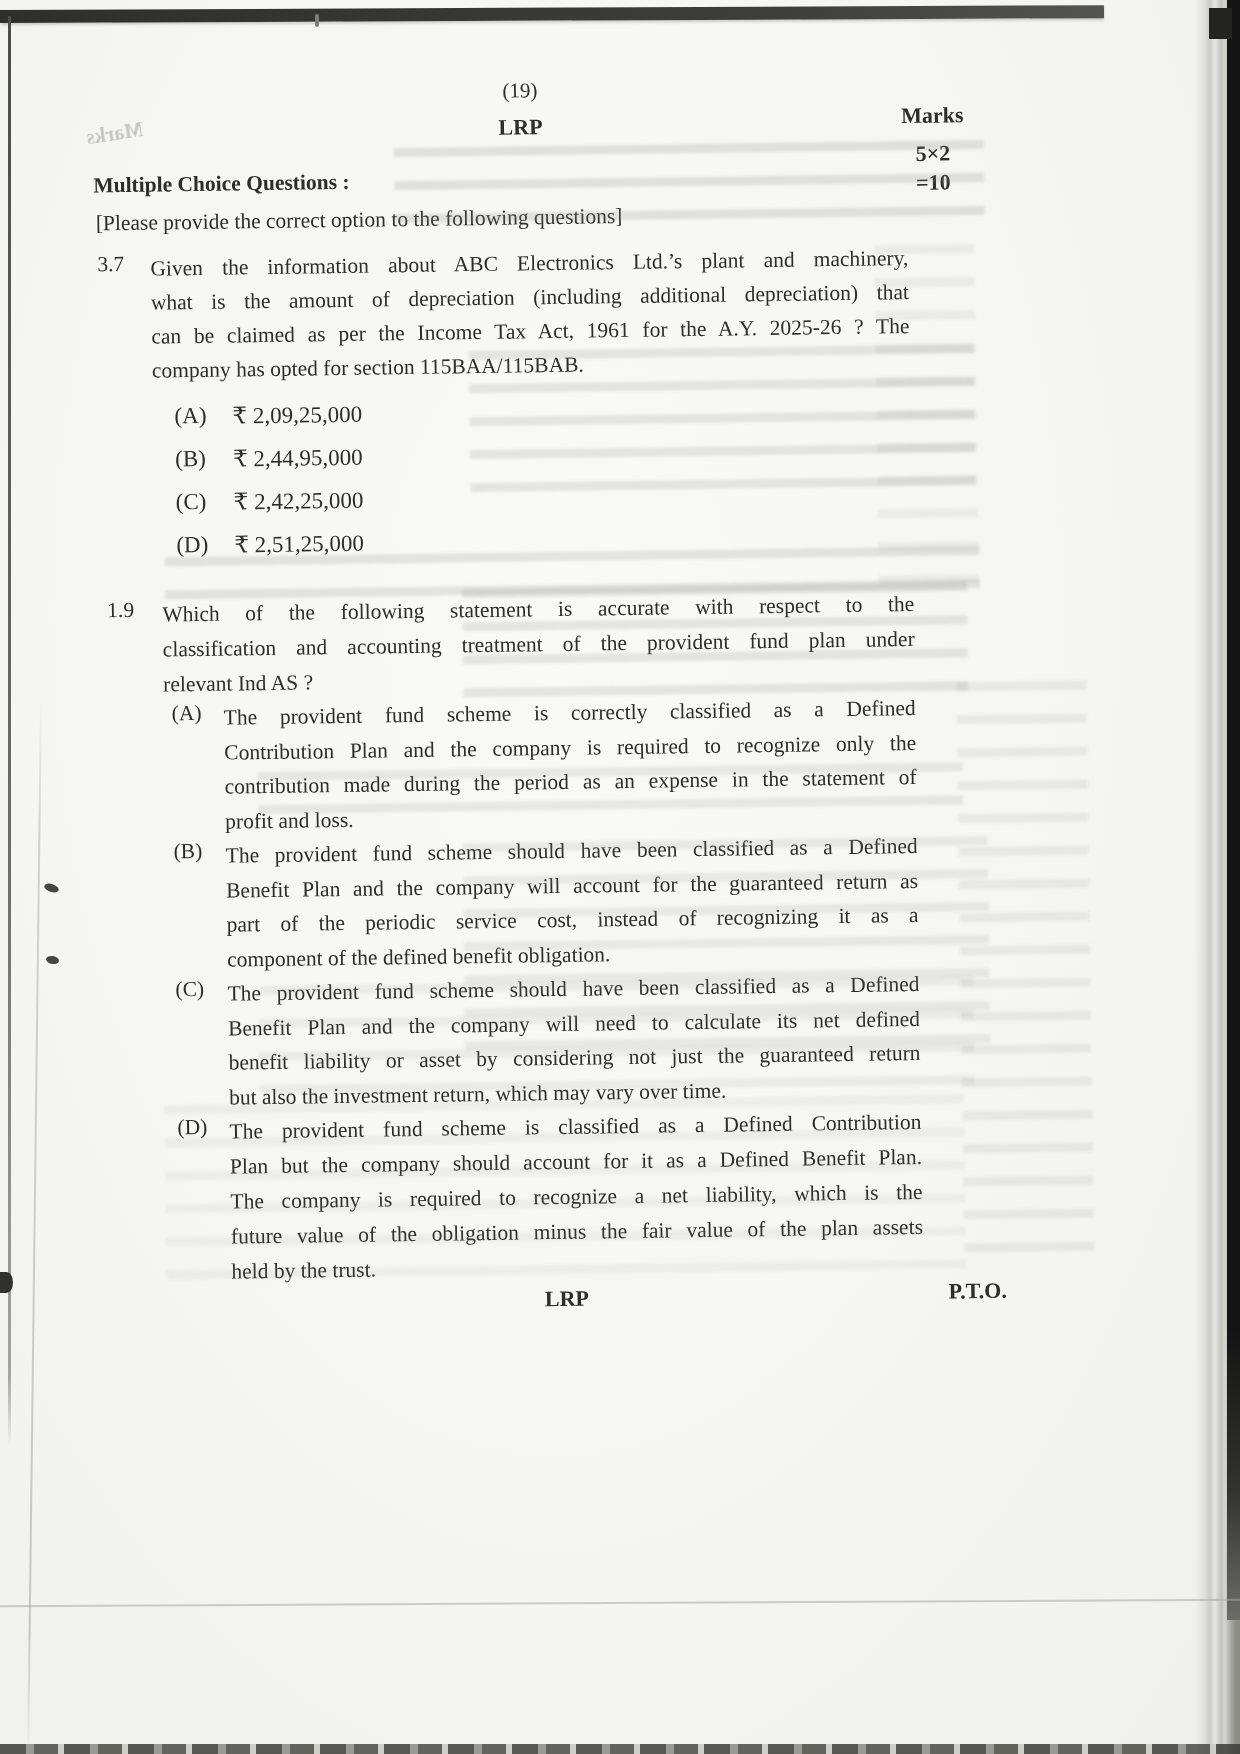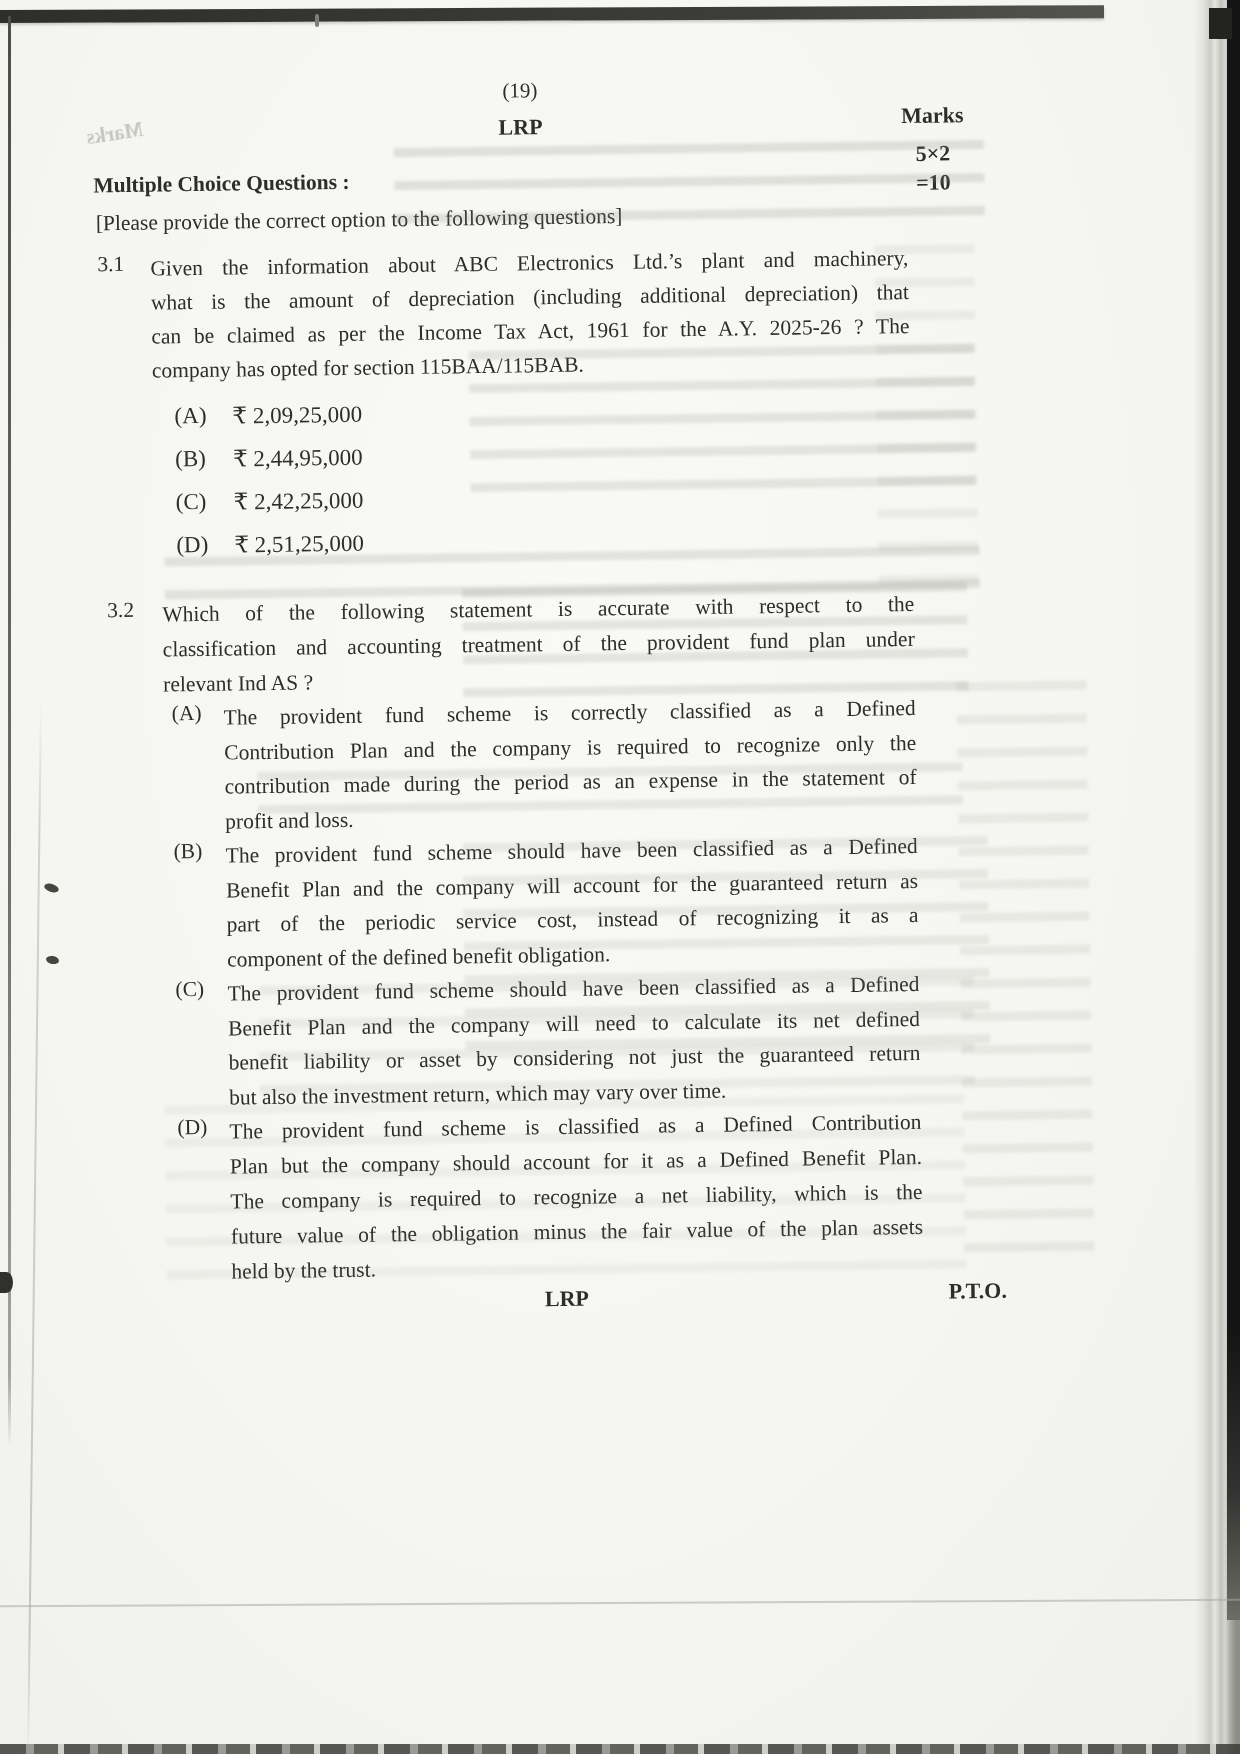--- a/index.html
+++ b/index.html
@@ -93,21 +93,21 @@
       <div class="code-top">LRP</div>
       <div class="marks-box">
         <div class="ml">Marks</div>
         <div class="mv">5×2</div>
         <div class="mv">=10</div>
       </div>
 
       <div class="mcq-title">Multiple Choice Questions :</div>
       <div class="mcq-instr">[Please provide the correct option to the following questions]</div>
 
-      <div class="qnum" style="top:246px;left:95px">3.1</div>
+      <div class="qnum" style="top:246px;left:95px">3.7</div>
       <div class="stem" style="top:246px;left:148px;width:758px">
         <div class="ln j">Given the information about ABC Electronics Ltd.’s plant and machinery,</div>
         <div class="ln j">what is the amount of depreciation (including additional depreciation) that</div>
         <div class="ln j">can be claimed as per the Income Tax Act, 1961 for the A.Y. 2025-26 ? The</div>
         <div class="ln l">company has opted for section 115BAA/115BAB.</div>
       </div>
       <div class="amt-row" style="top:398px">
         <span class="olab">(A)</span>
         <span class="oval">₹ 2,09,25,000</span>
       </div>
@@ -117,21 +117,21 @@
       </div>
       <div class="amt-row" style="top:484px">
         <span class="olab">(C)</span>
         <span class="oval">₹ 2,42,25,000</span>
       </div>
       <div class="amt-row" style="top:527px">
         <span class="olab">(D)</span>
         <span class="oval">₹ 2,51,25,000</span>
       </div>
 
-      <div class="qnum" style="top:592px;left:100px">3.2</div>
+      <div class="qnum" style="top:592px;left:100px">1.9</div>
       <div class="stem" id="q32stem" style="top:592px;left:155px;width:752px">
         <div class="ln j">Which of the following statement is accurate with respect to the</div>
         <div class="ln j">classification and accounting treatment of the provident fund plan under</div>
         <div class="ln l">relevant Ind AS ?</div>
       </div>
 
       <div class="opt" id="optA" style="top:696px">
         <span class="olab">(A)</span>
         <span class="otext">
           <span class="ln j" style="display:block">The provident fund scheme is correctly classified as a Defined</span>

